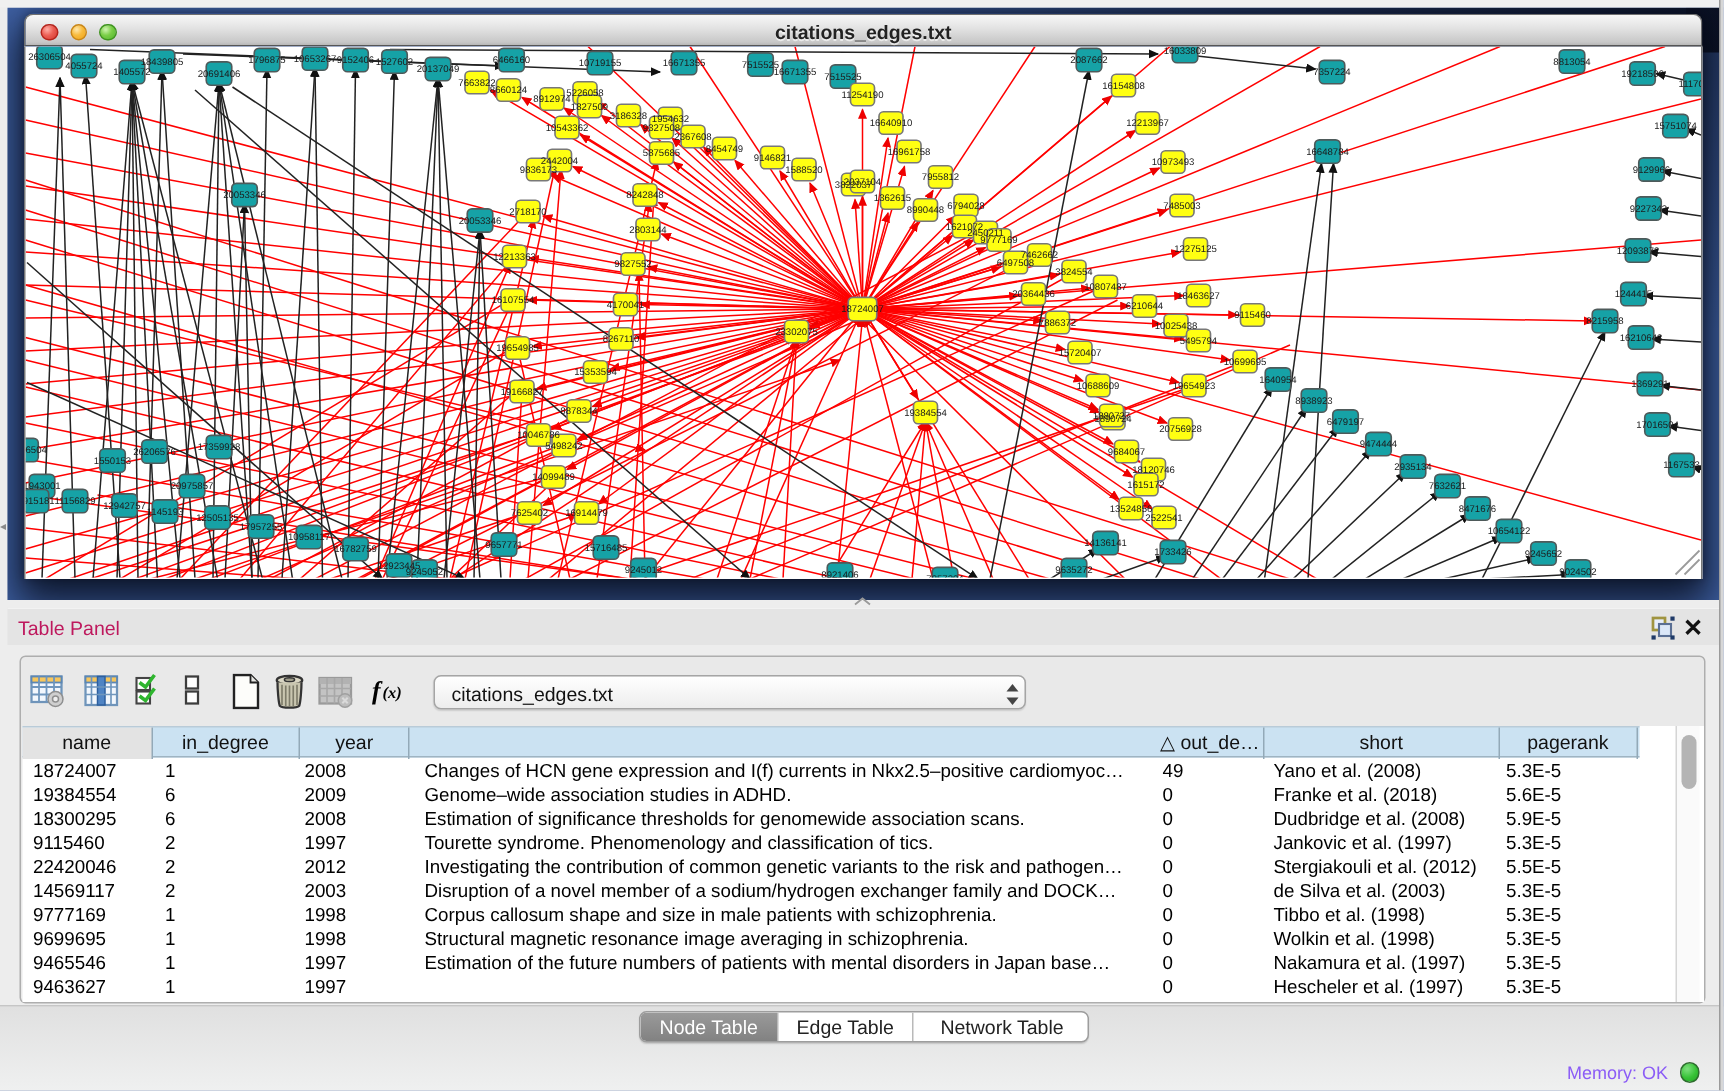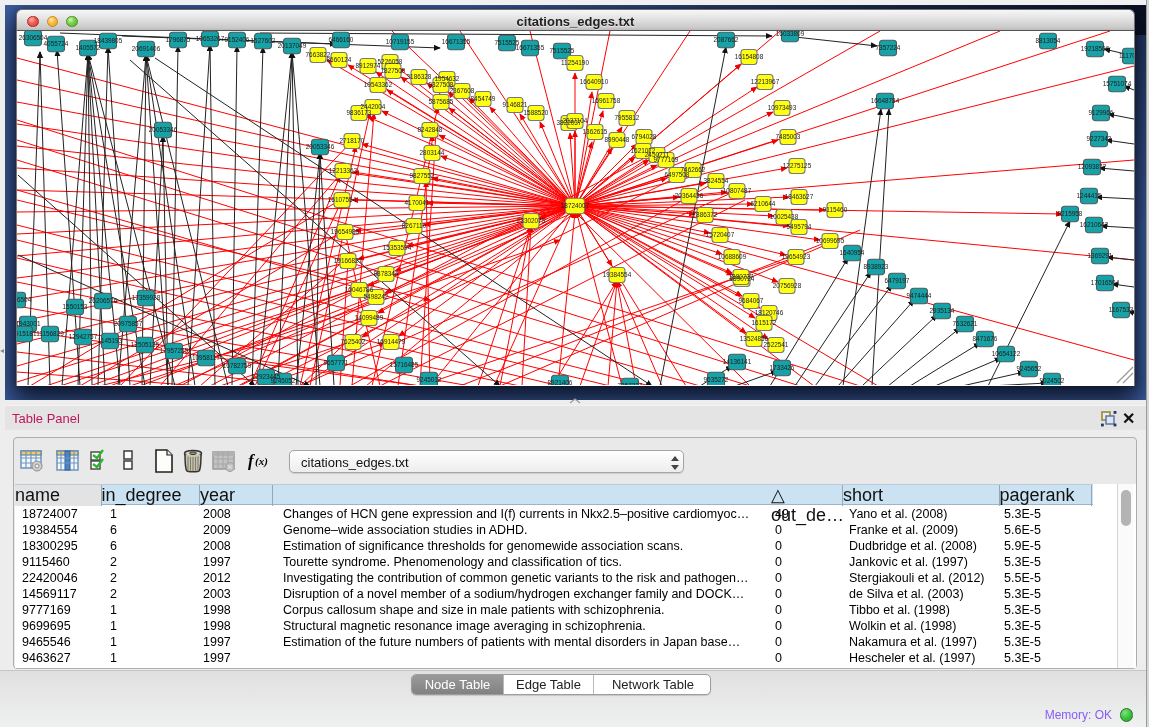--- a/index.html
+++ b/index.html
@@ -24,30 +24,30 @@
 #tp-bar{left:5px;top:405px;width:1141px;height:25px;background:#e4e4e4;
  border-top:1px solid #f2f2f2}
 #tp-label{left:7px;top:5px;font-size:13px;color:#be185d}
 #innerpanel{left:13px;top:437px;width:1124px;height:232px;background:#e9e9e9;
  border:1px solid #aeaeae;border-radius:4px}
 #tablebg{left:1px;top:46px;width:1121px;height:184px;background:#fff}
 #dropdown{left:275px;top:12px;width:395px;height:23px;background:linear-gradient(#fff,#ededed);
  border:1px solid #a5a5a5;border-radius:5px;box-shadow:0 1px 1px rgba(0,0,0,.12)}
 #dd-text{left:11px;top:3.5px;font-size:13px;color:#111}
 #hdr{left:1px;top:46px;width:1077.5px;height:21px;background:#cbe2f2;border-bottom:1px solid #9fb4c2;border-top:1px solid #b9cbd8}
-.hc{position:absolute;top:0;height:21px;font-size:18px;color:#111;
+.hc{position:absolute;top:0;height:21px;font-size:13px;color:#111;text-align:center;
  line-height:20px;border-right:1px solid #93a9b8}
 #scroll{left:1103px;top:46px;width:16px;height:184px;background:#fafafa;border-left:1px solid #d5d5d5}
 #thumb{left:2.5px;top:6px;width:10px;height:36px;background:#b4b4b4;border-radius:5px}
 .tr{position:absolute;left:1px;width:1103px;height:16px;font-size:12.5px;color:#000;white-space:nowrap}
 .c{position:absolute;top:1px}
 .c-name{left:7px}.c-deg{left:95px}.c-year{left:188px}.c-title{left:268px}
 .c-out{left:760px}.c-short{left:834px}.c-pr{left:989px}
 #tabstrip{left:0px;top:670px;width:1149px;height:57px;background:linear-gradient(#e0e0e0,#eff0f0);border-top:1px solid #c6c6c6}
-#seg{left:411px;top:3px;width:300px;height:21px;background:#fff;border:1px solid #9d9d9d;
+#seg{left:426px;top:3px;width:300px;height:21px;background:#fff;border:1px solid #9d9d9d;
  border-radius:5px;box-shadow:0 1px 1px rgba(0,0,0,.15);overflow:hidden}
 .sg{position:absolute;top:0;height:21px;font-size:13px;line-height:20px;text-align:center;color:#222}
 #sg1{left:0;width:91px;background:linear-gradient(#9a9a9a,#7f7f7f);color:#fff}
 #sg2{left:91px;width:90px;border-left:1px solid #b9b9b9}
 #sg3{left:181px;width:119px;border-left:1px solid #b9b9b9}
 #status{left:0;top:700px;width:1146px;height:27px}
 #mem{right:34px;top:8px;font-size:12px;color:#8b5cf6}
 #memdot{right:13px;top:8px;width:13.5px;height:13.5px;border-radius:50%;
  background:radial-gradient(circle at 35% 30%,#7fe07f,#35c235 55%,#27a427);border:1px solid #2d6e2d}
 #rightstrip{left:1146px;top:0;width:3px;height:727px;background:#d7d7d7;border-left:1px solid #9b9b9b}
@@ -707,21 +707,21 @@
       <span class="c c-out">49</span>
       <span class="c c-short">Yano et al. (2008)</span>
       <span class="c c-pr">5.3E-5</span>
     </div>
     <div class="tr" style="top:84px">
       <span class="c c-name">19384554</span>
       <span class="c c-deg">6</span>
       <span class="c c-year">2009</span>
       <span class="c c-title">Genome–wide association studies in ADHD.</span>
       <span class="c c-out">0</span>
-      <span class="c c-short">Franke et al. (2009)</span>
+      <span class="c c-short">Franke et al. (2018)</span>
       <span class="c c-pr">5.6E-5</span>
     </div>
     <div class="tr" style="top:100px">
       <span class="c c-name">18300295</span>
       <span class="c c-deg">6</span>
       <span class="c c-year">2008</span>
       <span class="c c-title">Estimation of significance thresholds for genomewide association scans.</span>
       <span class="c c-out">0</span>
       <span class="c c-short">Dudbridge et al. (2008)</span>
       <span class="c c-pr">5.9E-5</span>

